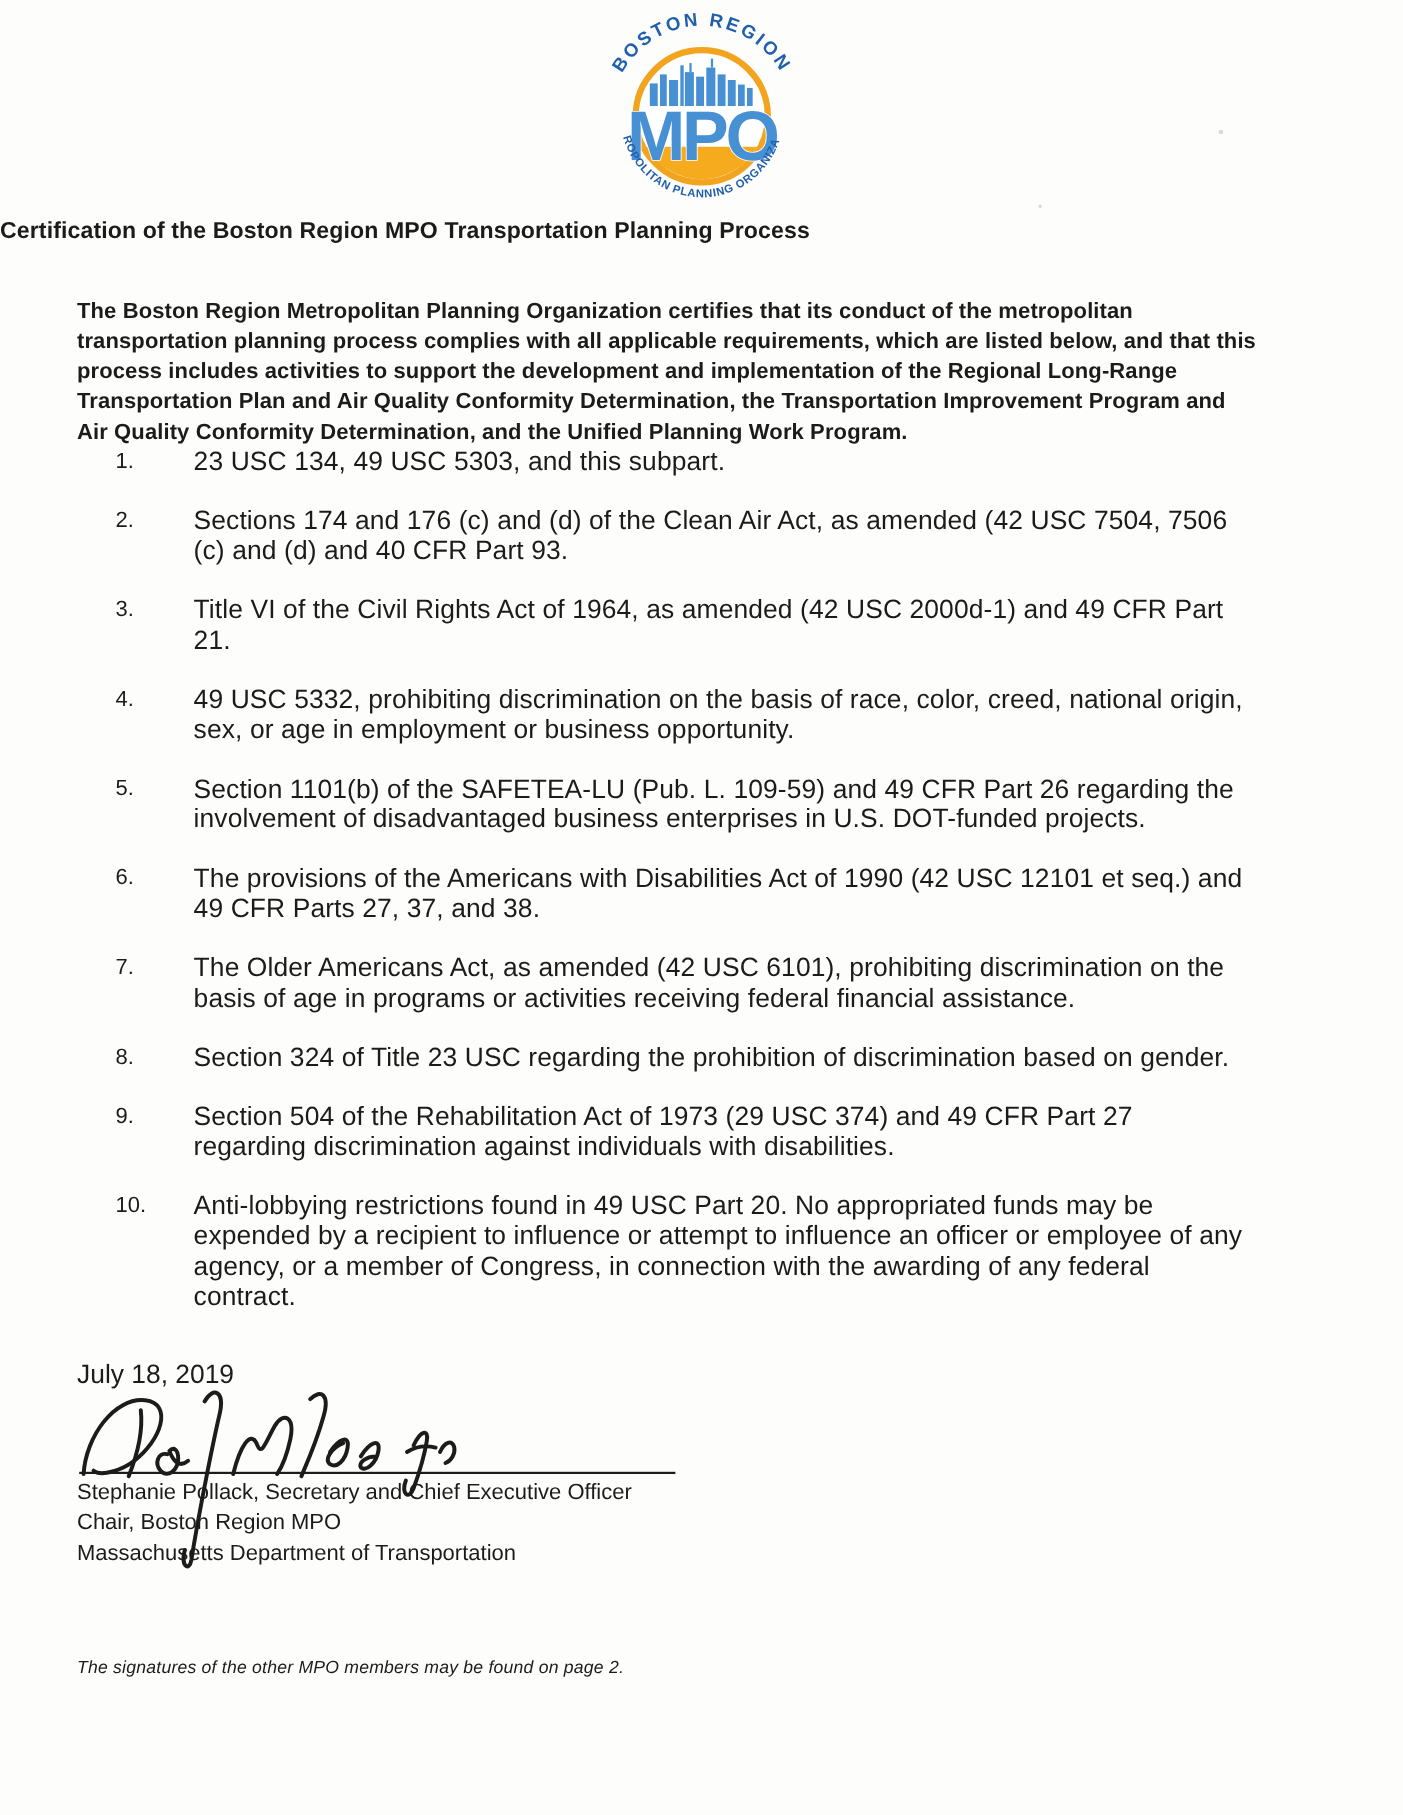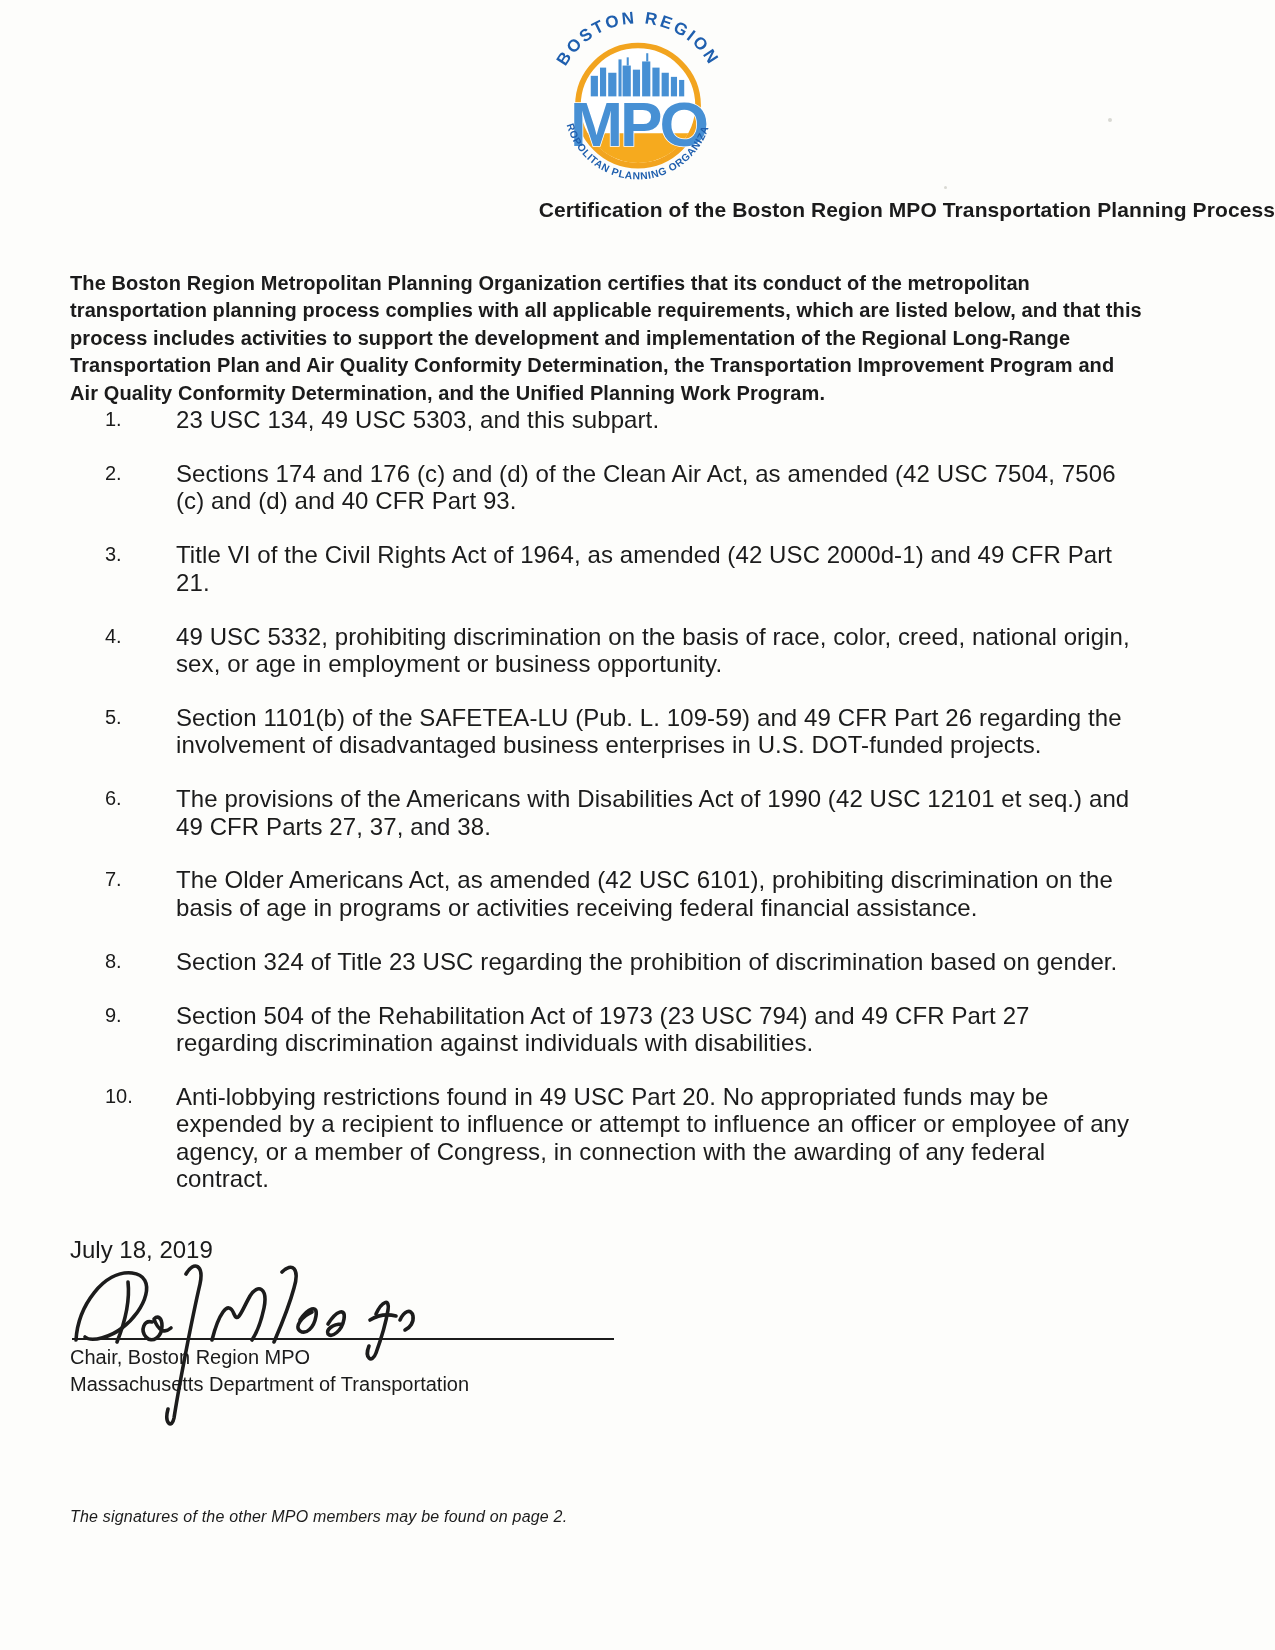--- a/index.html
+++ b/index.html
@@ -10,21 +10,21 @@
     background:#fdfdfb;
     font-family:"Liberation Sans", sans-serif;
     color:#1b1b1b;
     overflow:hidden;
   }
   .logo-wrap { position:absolute; top:8px; left:0; width:100%; text-align:center; }
   .logo-wrap svg { display:inline-block; }
 
   .doc-title {
     position:absolute; top:198px; left:0; width:100%;
-    text-align:right; font-size:21px; font-weight:bold;
+    text-align:left; font-size:21px; font-weight:bold;
     letter-spacing:0.1px; margin:0;
   }
   .intro {
     position:absolute; top:250px; left:70px; width:1075px;
     font-size:20px; line-height:27.4px; letter-spacing:0.1px;font-weight:bold;
   }
   .list { position:absolute; top:406px; left:105px; width:1040px; }
   .item { display:flex; margin-bottom:26.5px; }
   .item .num { width:71px; flex:0 0 71px; font-size:20px; line-height:27.4px; }
   .item .txt { width:962px; font-size:24px; line-height:27.4px; letter-spacing:0.1px; }
@@ -123,21 +123,21 @@
     <div class="item">
       <span class="num">7.</span>
       <span class="txt">The Older Americans Act, as amended (42 USC 6101), prohibiting discrimination on the basis of age in programs or activities receiving federal financial assistance.</span>
     </div>
     <div class="item">
       <span class="num">8.</span>
       <span class="txt">Section 324 of Title 23 USC regarding the prohibition of discrimination based on gender.</span>
     </div>
     <div class="item">
       <span class="num">9.</span>
-      <span class="txt">Section 504 of the Rehabilitation Act of 1973 (23 USC 794) and 49 CFR Part 27 regarding discrimination against individuals with disabilities.</span>
+      <span class="txt">Section 504 of the Rehabilitation Act of 1973 (29 USC 374) and 49 CFR Part 27 regarding discrimination against individuals with disabilities.</span>
     </div>
     <div class="item">
       <span class="num">10.</span>
       <span class="txt">Anti-lobbying restrictions found in 49 USC Part 20. No appropriated funds may be expended by a recipient to influence or attempt to influence an officer or employee of any agency, or a member of Congress, in connection with the awarding of any federal contract.</span>
     </div>
   </div>
 
   <div class="date-line">July 18, 2019</div>
 
   <div class="sig-area">
@@ -158,20 +158,21 @@
 
         <path d="M258,66 C266,53 276,49 274,61 C272,73 262,80 258,76 C256,72 262,66 272,66"></path>
 
         <path d="M306,56 C312,43 320,40 318,52 C316,64 310,84 306,95 C302,106 294,100 299,88"></path>
         <path d="M300,62 C308,57 318,56 326,58"></path>
         <path d="M330,62 C334,53 341,50 343,58 C344,64 340,70 335,72"></path>
       </g>
     </svg>
     <div class="sig-rule"></div>
     <div class="sig-names">
+      <div>Stephanie Pollack, Secretary and Chief Executive Officer</div>
       <div>Chair, Boston Region MPO</div>
       <div>Massachusetts Department of Transportation</div>
     </div>
   </div>
 
   <div class="footer-note">The signatures of the other MPO members may be found on page 2.</div>
 
   <div class="speck s1"></div>
   <div class="speck s2"></div>
 </div>

